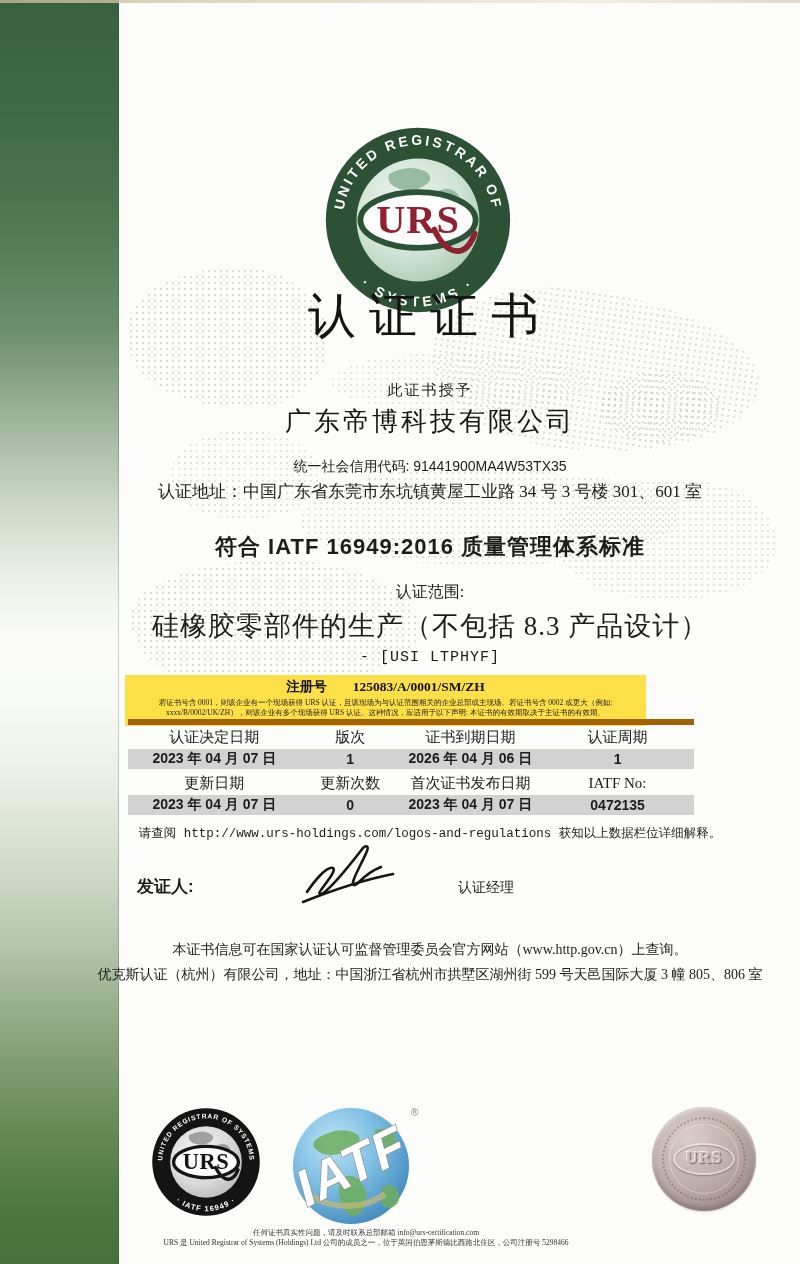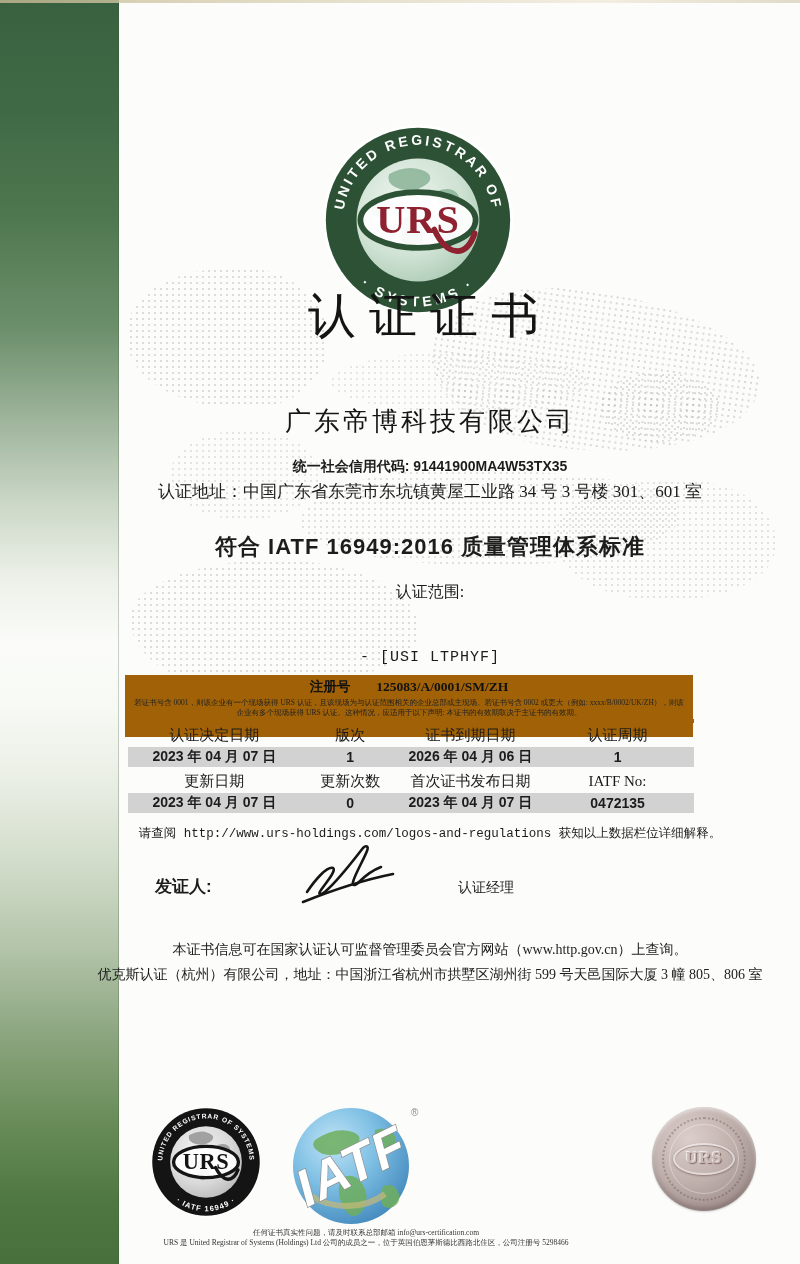--- a/index.html
+++ b/index.html
@@ -29,45 +29,45 @@
   .d7{left:170px;top:430px;width:150px;height:90px;opacity:.35;border-radius:50%;}
   .d8{left:330px;top:352px;width:260px;height:60px;opacity:.32;border-radius:50%;}
 
   .center{position:absolute;left:60px;right:0;text-align:center;}
 
   .logo-top{position:absolute;left:322px;top:124px;width:192px;height:192px;}
 
   .title{top:284px;font-size:48px;letter-spacing:13px;font-weight:500;color:#141414;}
   .granted{top:381px;font-size:15px;letter-spacing:2px;}
   .company{top:404px;font-size:26px;letter-spacing:3px;color:#161616;}
-  .credit{top:458px;font-size:14px;font-weight:700;font-family:"Liberation Sans","DejaVu Sans",sans-serif;}
+  .credit{top:458px;font-size:14px;font-weight:400;font-family:"Liberation Sans","DejaVu Sans",sans-serif;}
   .addr{top:480px;font-size:17px;}
   .standard{top:532px;font-size:22px;font-weight:700;letter-spacing:1px;
             font-family:"Liberation Sans","DejaVu Sans",sans-serif;}
   .scope-label{top:582px;font-size:16px;}
   .scope{top:608px;font-size:27px;letter-spacing:1px;}
   .scope-code{top:649px;font-size:15px;font-family:"Liberation Mono","DejaVu Sans Mono",monospace;letter-spacing:1px;}
 
-  .reg-band{position:absolute;left:125px;top:675px;width:568px;background:#a16207;
-            padding:3px 8px 20px;box-sizing:border-box;}
+  .reg-band{position:absolute;left:125px;top:675px;width:521px;background:#fde047;
+            padding:3px 8px 9px;box-sizing:border-box;}
   .reg-line{text-align:center;font-size:13.5px;font-weight:700;color:#111;}
   .reg-line .reg-label{margin-right:26px;}
   .fine{margin-top:2px;font-size:7.5px;line-height:9.5px;text-align:center;color:#222;}
 
-  .cert-table{position:absolute;left:128px;top:719px;width:566px;border-top:4px solid #a16207;padding-top:1px;}
+  .cert-table{position:absolute;left:128px;top:719px;width:566px;border-top:6px solid #a16207;padding-top:1px;}
   .trow{display:flex;align-items:center;}
   .trow.head{height:23px;font-size:15px;color:#1a1a1a;}
   .trow.val{height:20px;background:#d2d2d2;font-weight:700;font-size:14px;margin-bottom:3px;
             font-family:"Liberation Sans","DejaVu Sans",sans-serif;}
   .tc{text-align:center;white-space:nowrap;overflow:visible;}
   .c1{width:30.5%;} .c2{width:17.5%;} .c3{width:25%;} .c4{width:27%;}
 
   .url-note{top:825px;font-size:12.5px;font-family:"Liberation Mono","DejaVu Sans Mono",monospace;}
 
-  .issuer-label{position:absolute;left:155px;top:875px;font-size:17px;font-weight:700;
+  .issuer-label{position:absolute;left:137px;top:875px;font-size:17px;font-weight:700;
                 font-family:"Liberation Sans","DejaVu Sans",sans-serif;}
   .sig{position:absolute;left:293px;top:840px;}
   .issuer-title{position:absolute;left:458px;top:879px;font-size:14px;}
 
   .cnca{top:941px;font-size:14px;}
   .issuer-co{top:966px;font-size:14px;}
 
   .badge-bw{position:absolute;left:150px;top:1106px;width:112px;height:112px;}
   .iatf{position:absolute;left:285px;top:1100px;width:140px;height:126px;}
 
@@ -130,25 +130,27 @@
     <text x="100" y="114" text-anchor="middle" font-size="42" font-weight="bold" fill="#8e2230" style="font-family:'Liberation Serif',serif;letter-spacing:1px">URS</text>
     <text font-size="14.5" font-weight="bold" fill="#ffffff" letter-spacing="3" style="font-family:'Liberation Sans',sans-serif">
       <textPath href="#arcT1" startOffset="50%" text-anchor="middle">UNITED REGISTRAR OF</textPath>
     </text>
     <text font-size="14.5" font-weight="bold" fill="#ffffff" letter-spacing="4" style="font-family:'Liberation Sans',sans-serif">
       <textPath href="#arcB1" startOffset="50%" text-anchor="middle">·  SYSTEMS  ·</textPath>
     </text>
   </svg>
 
   <div class="center title">认证证书</div>
+  <div class="center granted">此证书授予</div>
   <div class="center company">广东帝博科技有限公司</div>
   <div class="center credit">统一社会信用代码: 91441900MA4W53TX35</div>
   <div class="center addr">认证地址：中国广东省东莞市东坑镇黄屋工业路 34 号 3 号楼 301、601 室</div>
   <div class="center standard">符合 IATF 16949:2016 质量管理体系标准</div>
   <div class="center scope-label">认证范围:</div>
+  <div class="center scope">硅橡胶零部件的生产（不包括 8.3 产品设计）</div>
   <div class="center scope-code">- [USI LTPHYF]</div>
 
   <div class="reg-band">
     <div class="reg-line">
       <span class="reg-label">注册号</span><span>125083/A/0001/SM/ZH</span>
     </div>
     <div class="fine">若证书号含 0001，则该企业有一个现场获得 URS 认证，且该现场为与认证范围相关的企业总部或主现场。若证书号含 0002 或更大（例如: xxxx/B/0002/UK/ZH），则该企业有多个现场获得 URS 认证。这种情况，应适用于以下声明: 本证书的有效期取决于主证书的有效期。</div>
   </div>
 
   <div class="cert-table">

